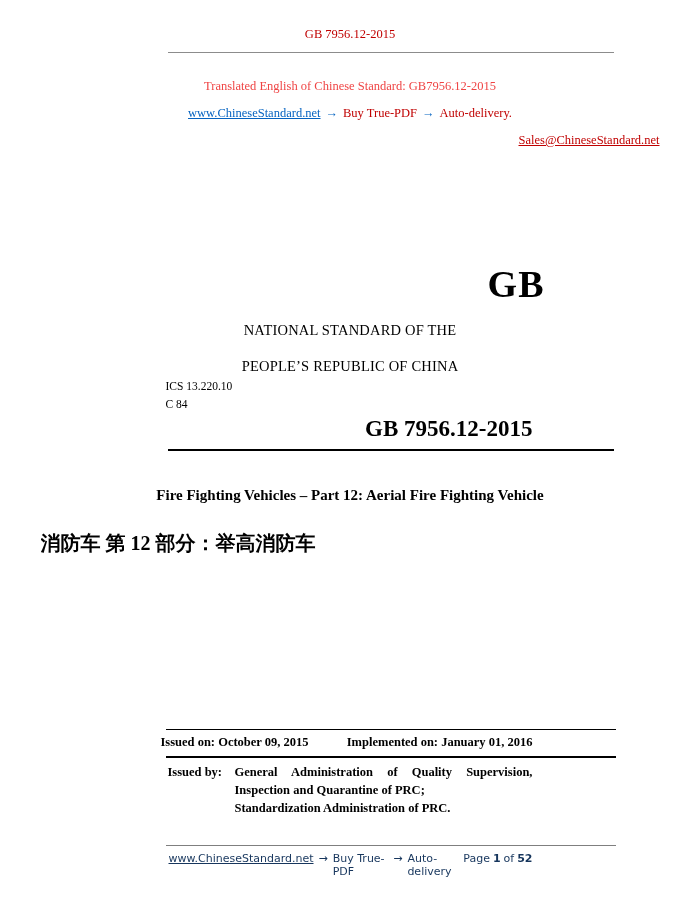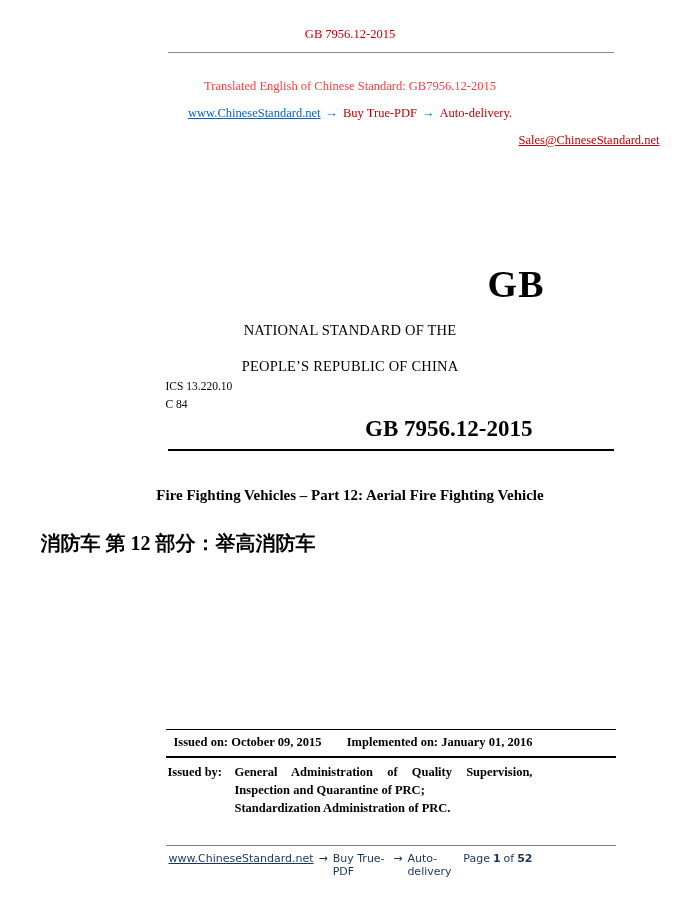--- a/index.html
+++ b/index.html
@@ -43,21 +43,21 @@
   .thick-rule { top: 449px; left: 127px; width: 446px; border-top: 2px solid #000000; }
 
   
   .title-en { position: absolute; top: 487px; left: 0; width: 100%; text-align: center;
               font-weight: bold; font-size: 15px; }
   .title-zh { position: absolute; top: 518px; left: 0; width: 100%; 
               font-weight: bold; font-size: 20px; margin-top: 12px; }
 
   
   .issue-rule-top { top: 729px; left: 125px; width: 450px; border-top: 1px solid #000000; }
-  .issue-row { position: absolute; top: 735px; left: 133px; right: 127px;
+  .issue-row { position: absolute; top: 735px; left: 120px; right: 127px;
                display: flex; justify-content: space-between;
                font-weight: bold; font-size: 12.5px; }
   .issue-rule-bottom { top: 756px; left: 125px; width: 450px; border-top: 2px solid #000000; }
   .issued-by { position: absolute; top: 763px; left: 127px; right: 127px;
                font-weight: bold; font-size: 12.5px; line-height: 18px; }
   .ib-label { position: absolute; left: 0; top: 0; }
   .ib-text { margin-left: 67px; }
   .ib-line1 { text-align: justify; }
 
   

